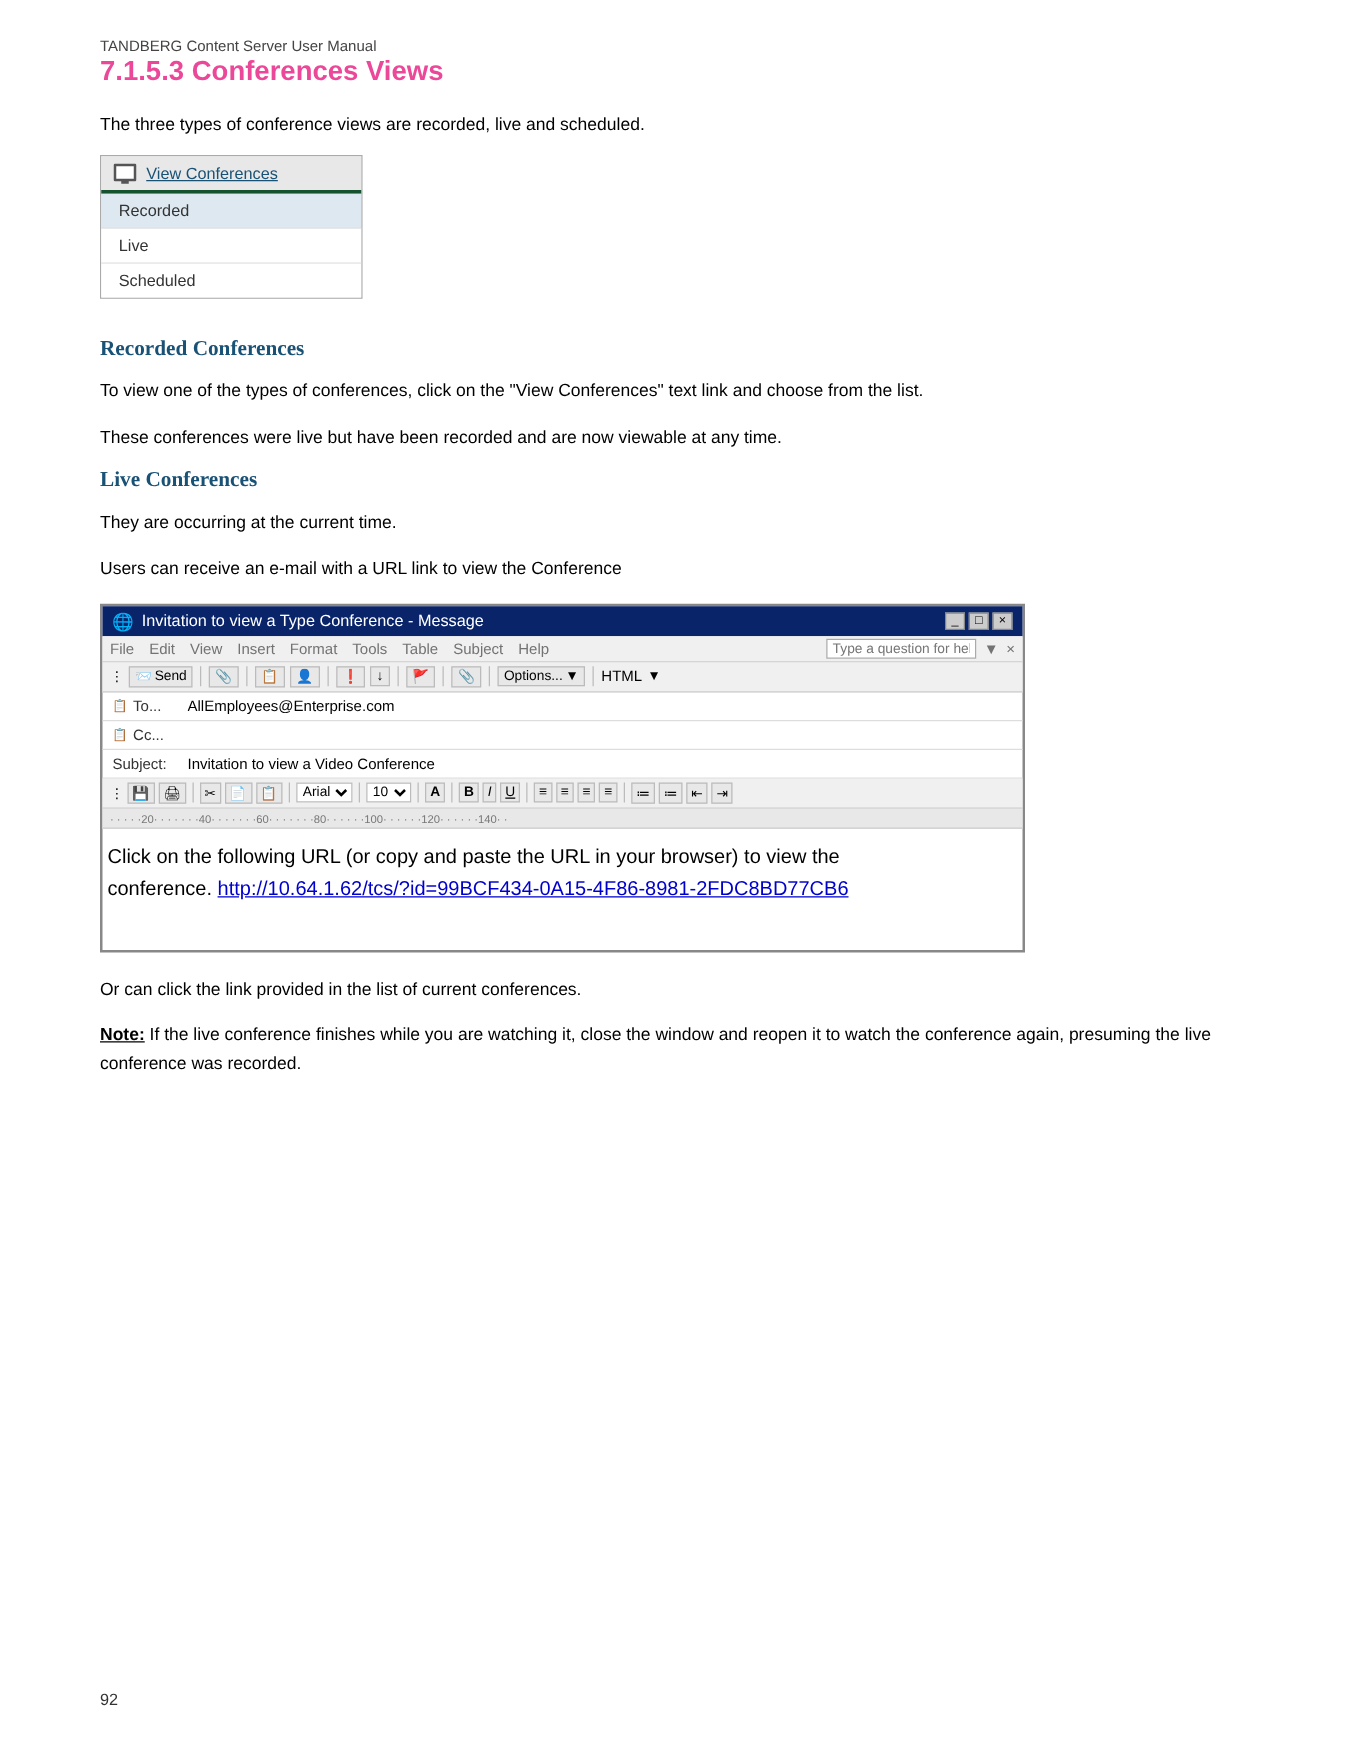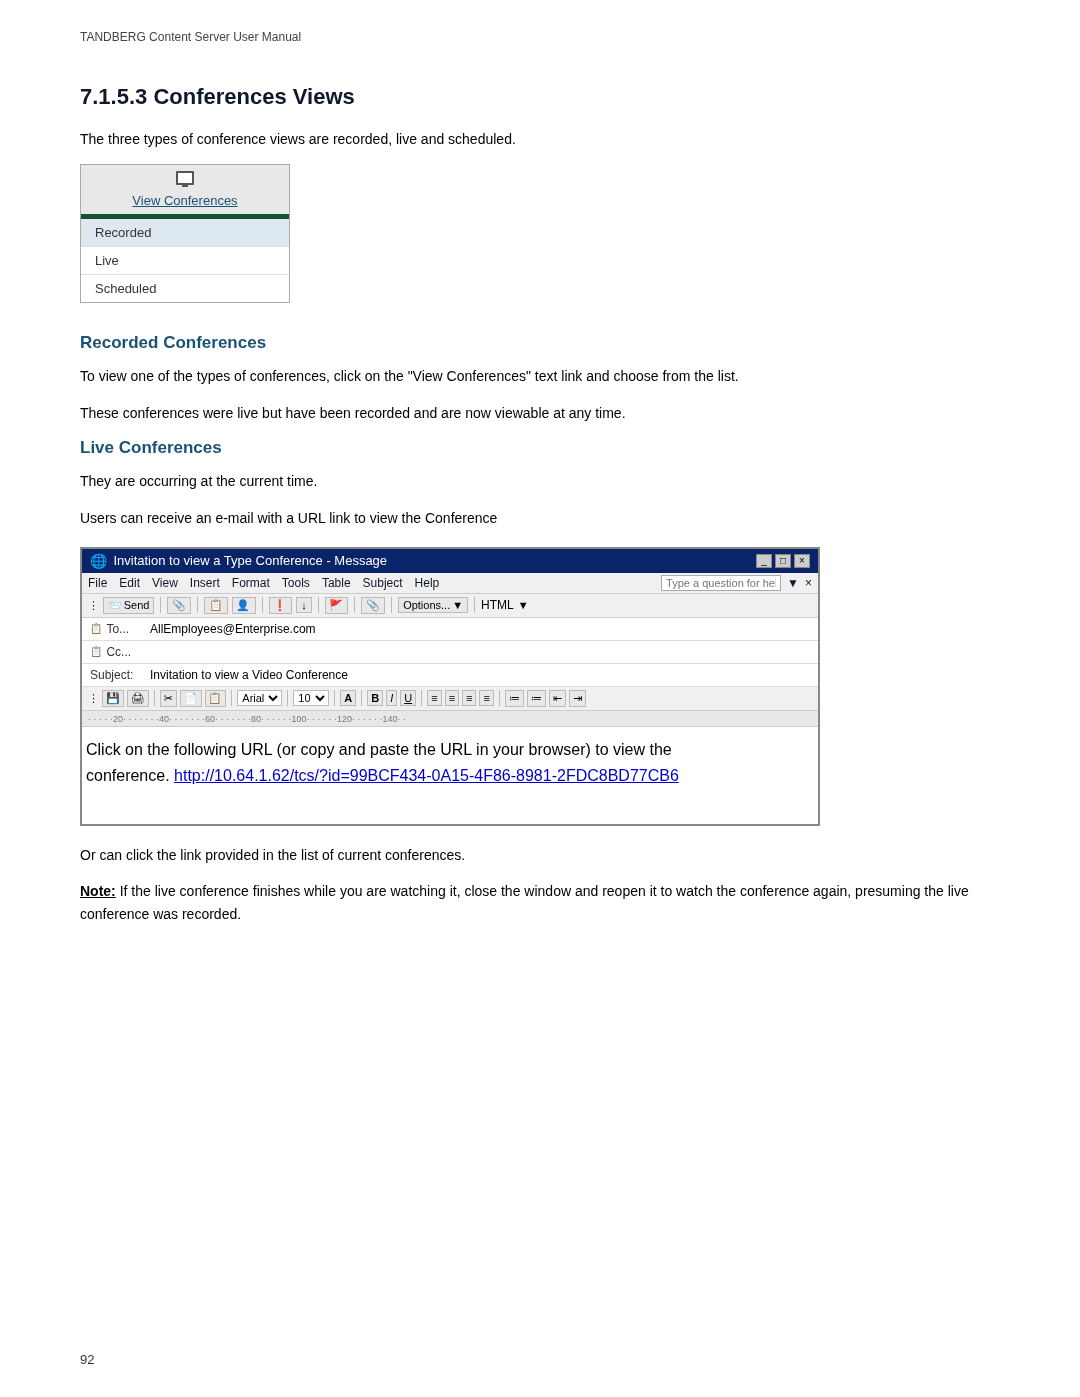--- a/index.html
+++ b/index.html
@@ -15,55 +15,53 @@
     .page-container {
       width: 100%;
       min-height: 1397px;
       background: #fff;
       padding: 30px 80px 60px 80px;
       position: relative;
     }
     .header-text {
       font-size: 12px;
       color: #444;
-      margin-bottom: 40px;
     }
     .section-title {
       font-size: 22px;
       font-weight: bold;
-      color: #0f172a;
+      color: #ec4899;
       margin-bottom: 18px;
     }
     .subsection-title {
       font-size: 17px;
       font-weight: bold;
       color: #1a5276;
       margin-bottom: 12px;
+      font-family: Liberation Serif, serif;
     }
     .body-text {
       font-size: 14px;
       color: #000;
       line-height: 1.6;
       margin-bottom: 14px;
     }
     
     .view-conferences-widget {
       border: 1px solid #aaa;
       width: 210px;
       margin-bottom: 30px;
       background: #f5f5f5;
     }
     .vc-header {
       background: #e8e8e8;
       padding: 6px 10px;
       display: flex;
-      align-items: center;
       gap: 8px;
-      border-bottom: 5px solid #14532d;
-      flex-direction: column;
+      border-bottom: 3px solid #14532d;
     }
     .vc-header-icon {
       width: 18px;
       height: 14px;
       border: 2px solid #555;
       border-radius: 1px;
       background: #fff;
       display: inline-block;
       position: relative;
     }
@@ -141,21 +139,21 @@
       background: #f0f0f0;
       border-bottom: 1px solid #ccc;
       padding: 2px 6px;
       font-size: 12px;
       display: flex;
       gap: 12px;
       align-items: center;
     }
     .email-menubar span {
       cursor: pointer;
-      color: #0f172a;
+      color: #737373;
     }
     .menu-help-right {
       margin-left: auto;
       display: flex;
       align-items: center;
       gap: 6px;
     }
     .help-input {
       border: 1px solid #aaa;
       font-size: 11px;

